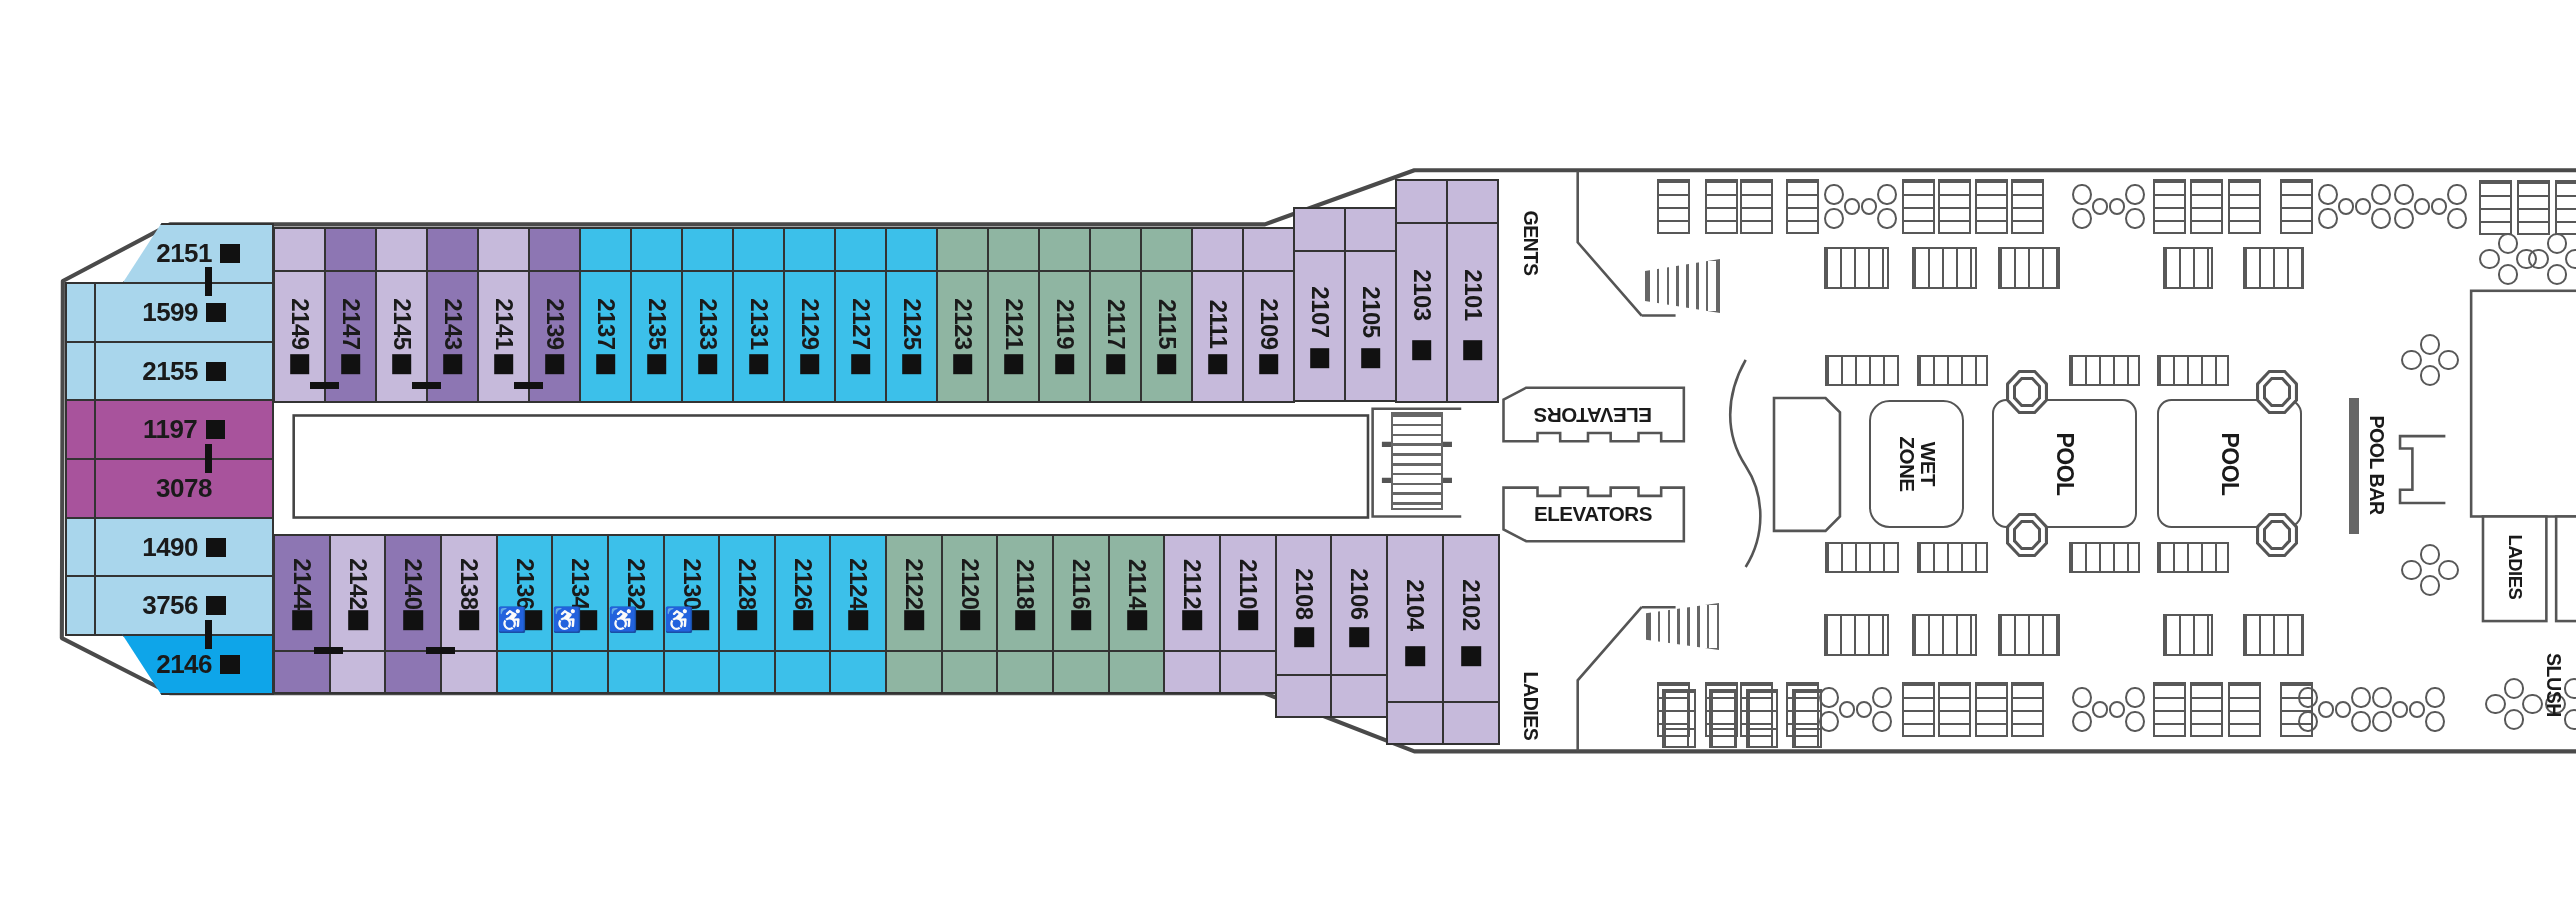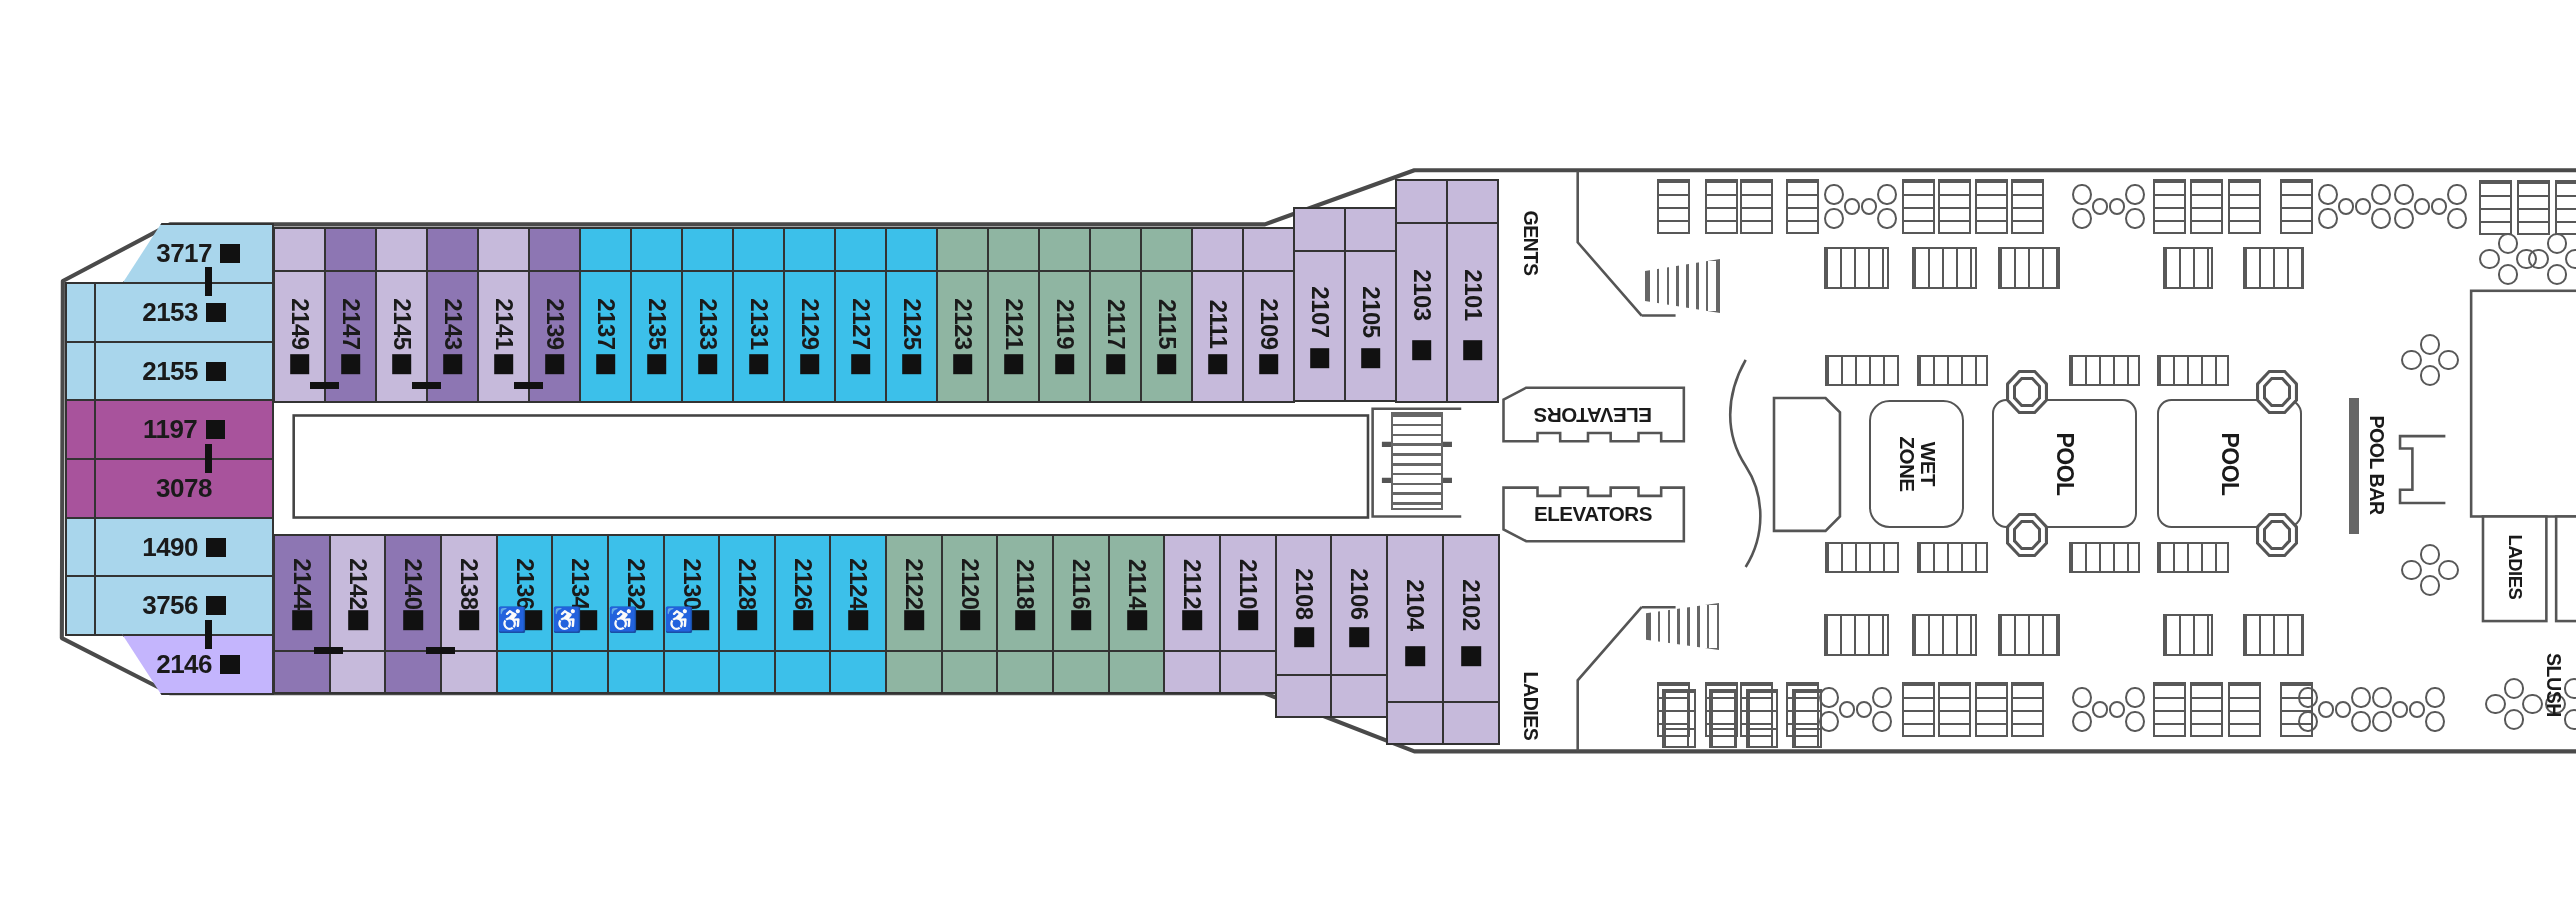--- a/index.html
+++ b/index.html
@@ -558,27 +558,27 @@
         <div class="rot90" style="top: 69px; font-size: 24px;">2104</div>
         <div class="sq" style="left: 50%; top: 120px; width: 19.6px; height: 19.6px;"></div>
       </div>
       <div class="cab" style="left: 1442px; top: 534px; width: 58px; height: 211px; background: rgb(198, 186, 219);">
         <div class="divl" style="bottom: 40px;"></div>
         <div class="rot90" style="top: 69px; font-size: 24px;">2102</div>
         <div class="sq" style="left: 50%; top: 120px; width: 19.6px; height: 19.6px;"></div>
       </div>
       <div class="cab" style="left: 122px; top: 223px; width: 152px; height: 61px; background: rgb(169, 214, 236); clip-path: polygon(26% 0px, 100% 0px, 100% 100%, 0px 100%);">
         <div class="aftnum">
-          <span>3717</span>
+          <span>2151</span>
           <span style="width: 19.6px; height: 19.6px; background: rgb(17, 17, 17); display: inline-block;"></span>
         </div>
       </div>
       <div class="cab" style="left: 94px; top: 282px; width: 180px; height: 61px; background: rgb(169, 214, 236);">
         <div class="aftnum">
-          <span>2153</span>
+          <span>1599</span>
           <span style="width: 19.6px; height: 19.6px; background: rgb(17, 17, 17); display: inline-block;"></span>
         </div>
       </div>
       <div class="cab" style="left: 65px; top: 282px; width: 31px; height: 61px; background: rgb(169, 214, 236);"></div>
       <div class="cab" style="left: 94px; top: 341px; width: 180px; height: 61px; background: rgb(169, 214, 236);">
         <div class="aftnum">
           <span>2155</span>
           <span style="width: 19.6px; height: 19.6px; background: rgb(17, 17, 17); display: inline-block;"></span>
         </div>
       </div>
@@ -603,21 +603,21 @@
         </div>
       </div>
       <div class="cab" style="left: 65px; top: 517px; width: 31px; height: 61px; background: rgb(169, 214, 236);"></div>
       <div class="cab" style="left: 94px; top: 575px; width: 180px; height: 61px; background: rgb(169, 214, 236);">
         <div class="aftnum">
           <span>3756</span>
           <span style="width: 19.6px; height: 19.6px; background: rgb(17, 17, 17); display: inline-block;"></span>
         </div>
       </div>
       <div class="cab" style="left: 65px; top: 575px; width: 31px; height: 61px; background: rgb(169, 214, 236);"></div>
-      <div class="cab" style="left: 122px; top: 634px; width: 152px; height: 61px; background: #c4b5fd; clip-path: polygon(0px 0px, 100% 0px, 100% 100%, 26% 100%);">
+      <div class="cab" style="left: 122px; top: 634px; width: 152px; height: 61px; background: #0ea5e9; clip-path: polygon(0px 0px, 100% 0px, 100% 100%, 26% 100%);">
         <div class="aftnum">
           <span>2146</span>
           <span style="width: 19.6px; height: 19.6px; background: rgb(17, 17, 17); display: inline-block;"></span>
         </div>
       </div>
       <div class="tick" style="left: 310px; top: 382px; width: 29px; height: 7.2px;"></div>
       <div class="tick" style="left: 412px; top: 382px; width: 29px; height: 7.2px;"></div>
       <div class="tick" style="left: 514px; top: 382px; width: 29px; height: 7.2px;"></div>
       <div class="tick" style="left: 314px; top: 647px; width: 29px; height: 7.2px;"></div>
       <div class="tick" style="left: 426px; top: 647px; width: 29px; height: 7.2px;"></div>

